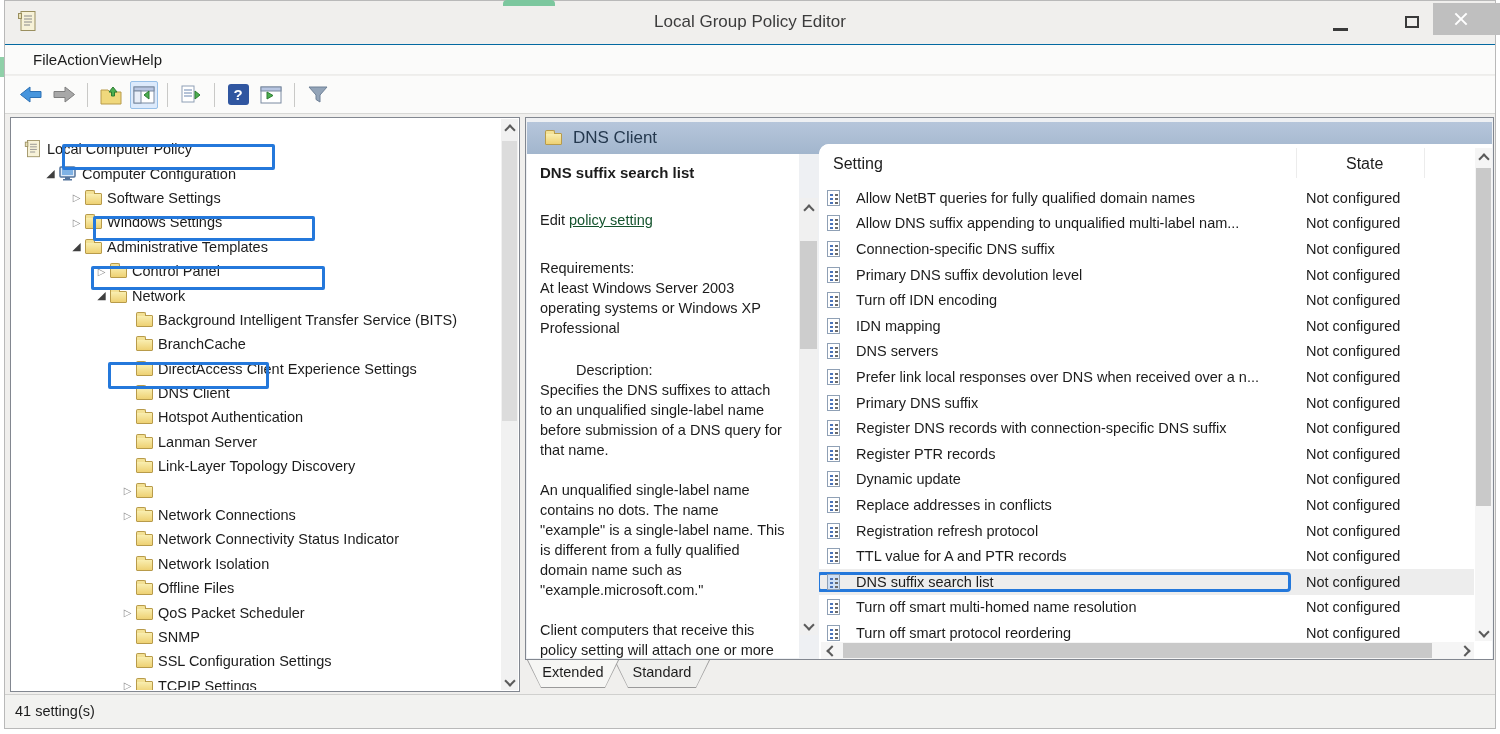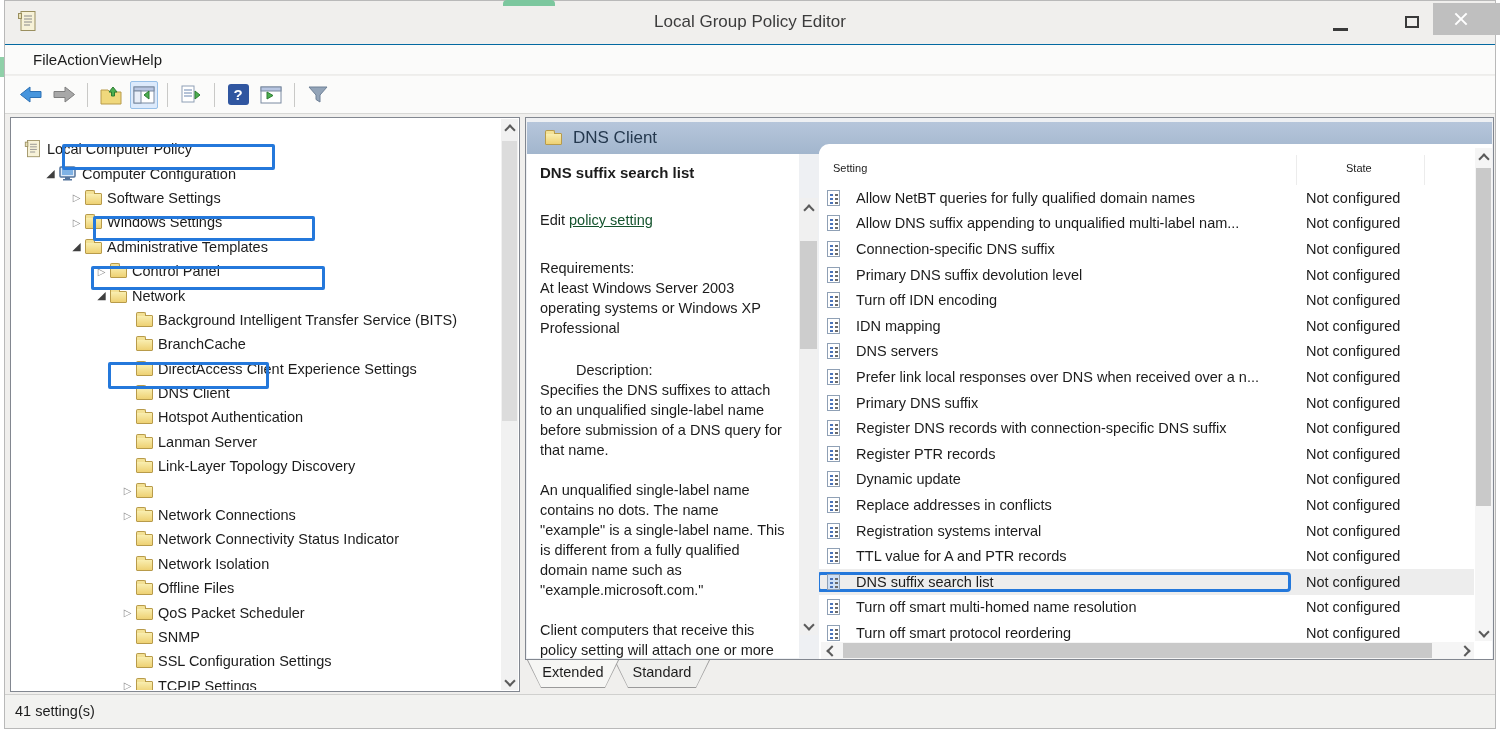--- a/index.html
+++ b/index.html
@@ -78,21 +78,21 @@
   .midpane a { color:#14532d; text-decoration:underline; cursor:pointer; }
   .midpane .blocklabel { margin-top:28px; }
   .midpane .blocklabel2 { margin-top:22px;margin-left:36px; }
   .midpane p { margin:0; }
   .midpane .para { margin-top:20px; }
   .midsb { position:absolute; left:273px; top:80px; width:19px; height:437px; background:#f0f0f0; }
   .midsb .thumb { position:absolute; left:1px; right:1px; top:43px; height:108px; background:#cdcdcd; }
   
   .listpanel { position:absolute; left:293px; top:26px; right:1px; bottom:0; background:#ffffff;
                border-top-left-radius:10px; overflow:hidden; }
-  .colhead { position:absolute; left:0; top:0; right:0; height:40px; background:#ffffff; font-size:11px;margin-top:7px; }
+  .colhead { position:absolute; left:0; top:0; right:0; height:40px; background:#ffffff; font-size:16px; }
   .colhead .c1 { position:absolute; left:14px; top:11px; }
   .colhead .c2 { position:absolute; left:527px; top:11px; }
   .colsep { position:absolute; top:4px; height:30px; width:1px; background:#ececec; }
   .lrows { position:absolute; left:0; top:41px; right:18px; bottom:18px; overflow:hidden; }
   .lrow { height:25.6px; display:flex; align-items:center; position:relative; font-size:14.5px; white-space:nowrap; cursor:default; }
   .row-main { display:flex; align-items:center; gap:16px; width:470px; padding-left:8px; }
   .lstate { position:absolute; left:487px; }
   .lrow.sel { background:#ededed; }
   .lrow.sel .row-main { outline:3px solid #2478db; outline-offset:-1px; border-radius:2px; }
   .doc { width:13px; height:16px; background:#ffffff; border:1px solid #8fa0b5; position:relative; flex:0 0 13px; }
@@ -483,21 +483,21 @@
       <div class="lrow">
           <span class="row-main">
             <span class="doc"></span>
             <span>Replace addresses in conflicts</span>
           </span>
           <span class="lstate">Not configured</span>
         </div>
       <div class="lrow">
           <span class="row-main">
             <span class="doc"></span>
-            <span>Registration systems interval</span>
+            <span>Registration refresh protocol</span>
           </span>
           <span class="lstate">Not configured</span>
         </div>
       <div class="lrow">
           <span class="row-main">
             <span class="doc"></span>
             <span>TTL value for A and PTR records</span>
           </span>
           <span class="lstate">Not configured</span>
         </div>

